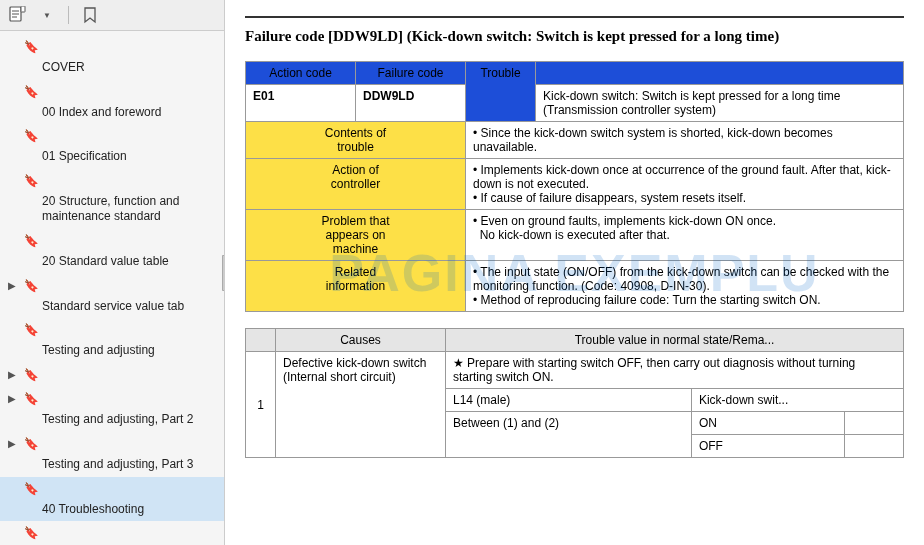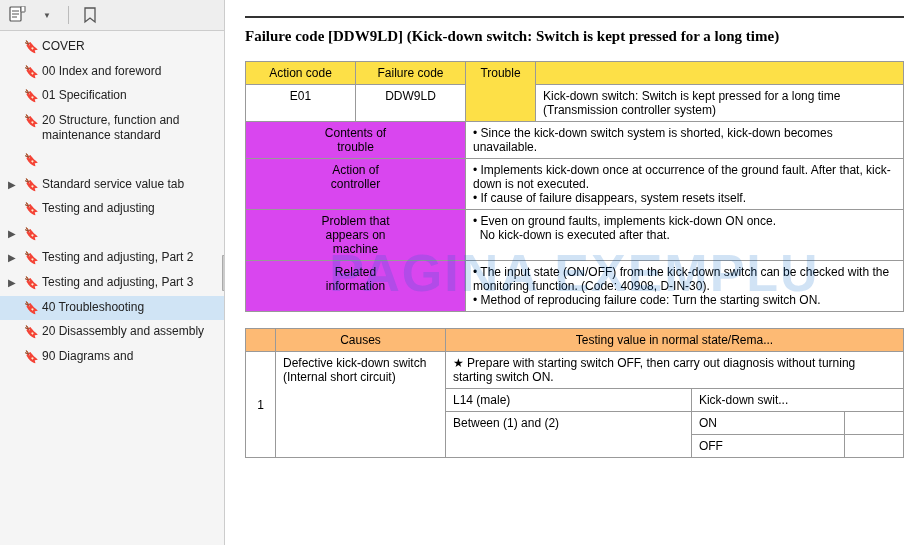--- a/index.html
+++ b/index.html
@@ -76,20 +76,21 @@
       width: 14px;
       min-width: 14px;
       margin-right: 4px;
       margin-top: 1px;
       font-size: 12px;
       color: #888;
     }
 
     .nav-item .item-label {
       flex: 1;
+      margin-top: 21px;
     }
 
     
     #main {
       flex: 1;
       overflow-y: auto;
       overflow-x: hidden;
       padding: 16px 20px;
       background: #fff;
       position: relative;
@@ -111,51 +112,50 @@
       font-size: 12px;
     }
 
     .info-table th, .info-table td {
       border: 1px solid #999;
       padding: 4px 7px;
       vertical-align: top;
     }
 
     .info-table th {
+      background: #1d4ed8;
+      text-align: center;
+      font-weight: normal;
+    }
+
+    .info-table .row-header {
       background: #fde047;
       text-align: center;
       font-weight: normal;
-    }
-
-    .info-table .row-header {
-      background: #d946ef;
-      text-align: center;
-      font-weight: normal;
       width: 100px;
     }
 
     .code-cell {
-      text-align: center;
-      font-weight: normal;
+      font-weight: bold;
     }
 
     .causes-table {
       width: 100%;
       border-collapse: collapse;
       font-size: 12px;
     }
 
     .causes-table th, .causes-table td {
       border: 1px solid #999;
       padding: 4px 7px;
       vertical-align: top;
     }
 
     .causes-table th {
-      background: #fdba74;
+      background: #e5e5e5;
       text-align: center;
       font-weight: normal;
     }
 
     
     #watermark {
       position: absolute;
       top: 50%;
       left: 50%;
       transform: translate(-50%, -50%) rotate(0deg);
@@ -229,20 +229,21 @@
       <span class="item-label">01 Specification</span>
     </div>
     <div class="nav-item">
       <span class="expand-arrow"> </span>
       <span class="bookmark-icon">🔖</span>
       <span class="item-label">20 Structure, function and maintenance standard</span>
     </div>
     <div class="nav-item">
       <span class="expand-arrow"> </span>
       <span class="bookmark-icon">🔖</span>
+      <span class="item-label">20 Standard value table</span>
     </div>
     <div class="nav-item">
       <span class="expand-arrow">▶</span>
       <span class="bookmark-icon">🔖</span>
       <span class="item-label">Standard service value tab</span>
     </div>
     <div class="nav-item">
       <span class="expand-arrow"> </span>
       <span class="bookmark-icon">🔖</span>
       <span class="item-label">Testing and adjusting</span>
@@ -335,21 +336,21 @@
         </td>
       </tr>
     </tbody>
   </table>
 
   <table class="causes-table">
     <thead>
       <tr>
         <th style="width:30px;"></th>
         <th style="width:170px;">Causes</th>
-        <th colspan="3">Testing value in normal state/Rema...</th>
+        <th colspan="3">Trouble value in normal state/Rema...</th>
       </tr>
     </thead>
     <tbody>
       <tr>
         <td rowspan="4" style="text-align:center;vertical-align:middle;">1</td>
         <td rowspan="4">Defective kick-down switch<br>(Internal short circuit)</td>
         <td colspan="3">
           ★ Prepare with starting switch OFF, then carry out diagnosis without turning starting switch ON.
         </td>
       </tr>

